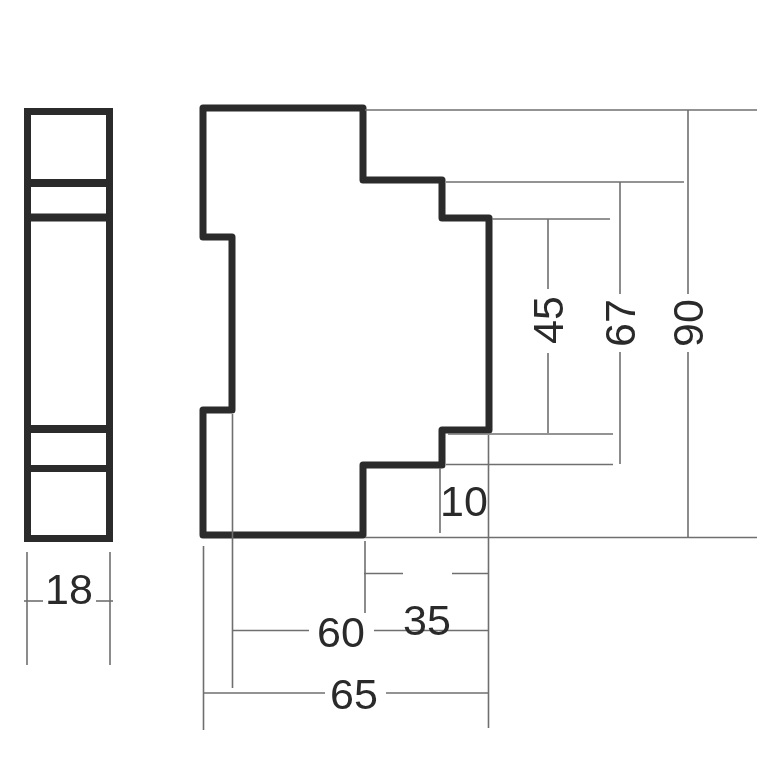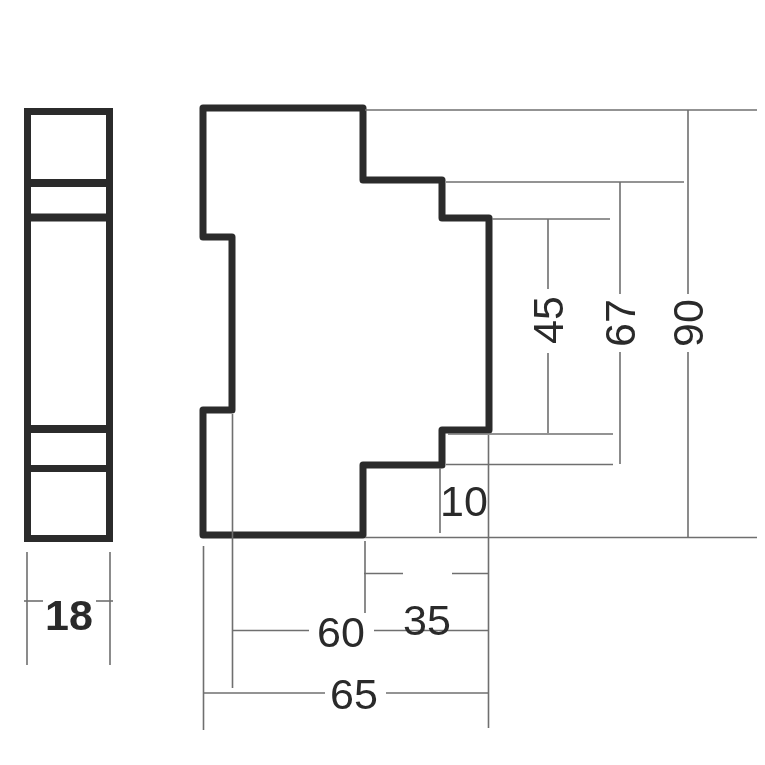--- a/index.html
+++ b/index.html
@@ -82,21 +82,21 @@
       <line x1="203" y1="693" x2="325" y2="693"></line>
       <line x1="386" y1="693" x2="489" y2="693"></line>
 
       <line x1="27" y1="552" x2="27" y2="665"></line>
       <line x1="110" y1="552" x2="110" y2="665"></line>
       <line x1="24" y1="601" x2="43" y2="601"></line>
       <line x1="96" y1="601" x2="113" y2="601"></line>
     </g>
   </svg>
 
-  <span class="dim-label" style="left:69px; top:615px;font-weight:bold;">18</span>
+  <span class="dim-label" style="left:69px; top:589px;">18</span>
 
   <span class="dim-label vertical" style="left:548px; top:320px;">45</span>
 
   <span class="dim-label vertical" style="left:620px; top:323px;">67</span>
 
   <span class="dim-label vertical" style="left:688px; top:323px;">90</span>
 
   <span class="dim-label" style="left:464px; top:501px;">10</span>
 
   <span class="dim-label" style="left:427px; top:574px;margin-top:46px;">35</span>

